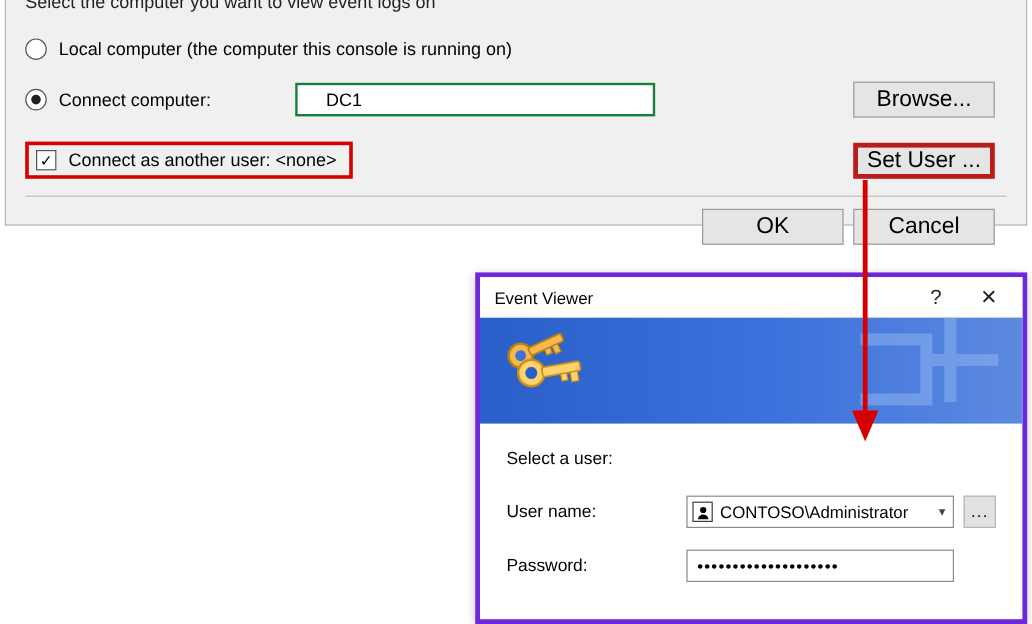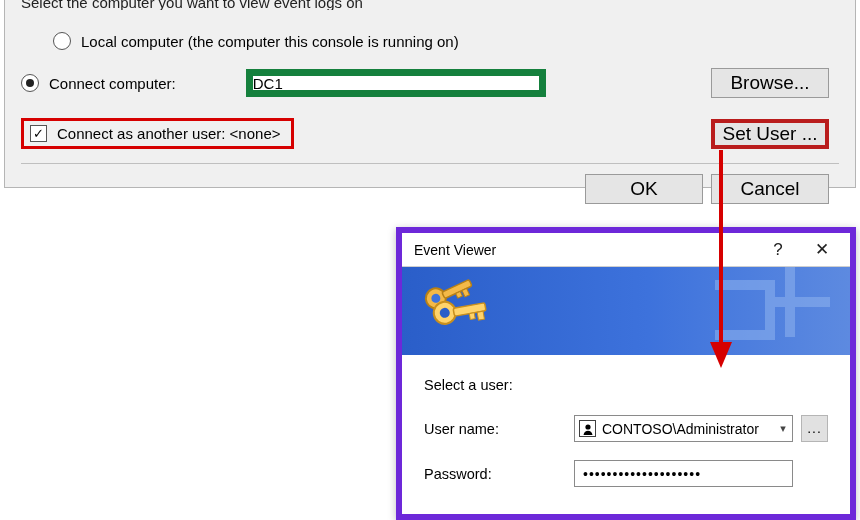--- a/index.html
+++ b/index.html
@@ -31,43 +31,42 @@
     overflow: hidden;
     position: relative;
     margin-top: -6px;
     color: #222;
   }
   .radio-row {
     display: flex;
     align-items: center;
     margin-top: 22px;
     gap: 10px;
-    margin-left: 32px;
   }
   .radio-circle {
     width: 18px; height: 18px;
     border: 1.5px solid #555;
     border-radius: 50%;
     display: inline-flex;
     align-items: center; justify-content: center;
     background:#fff;
   }
   .radio-circle.checked::after{
     content:"";
     width:8px;height:8px;border-radius:50%;
     background:#222;
   }
   .row2{
     display:flex;align-items:center;margin-top:18px;gap:10px;
   }
   .computer-input{
     margin-left:60px;
     width:300px;height:28px;
-    border:7px solid #15803d;
-    padding:2px 0;
+    border:2px solid #15803d;
+    padding:2px 24px;
     font-size:15px;
     background:#fff;
   }
   .win-btn{
     height:30px;
     min-width:118px;
     border:1px solid #9a9a9a;
     background:#e5e5e5;
     font-size:19px;
     display:inline-flex;align-items:center;justify-content:center;
@@ -99,21 +98,21 @@
   }
   .bottom-buttons{
     display:flex;justify-content:flex-end;gap:8px;margin-right:10px;
   }
 
   
   .ev-dialog{
     position:absolute;
     left:396px; top:227px;
     width:460px; height:293px;
-    border:6px solid #6d28d9;
+    border:4px solid #6d28d9;
     background:#fff;
     box-shadow:0 2px 8px rgba(0,0,0,.25);
   }
   .ev-title{
     height:34px;background:#fff;
     display:flex;align-items:center;
     padding:0 6px 0 12px;
     border-bottom:1px solid #cfcfcf;
     font-size:14px;
   }

